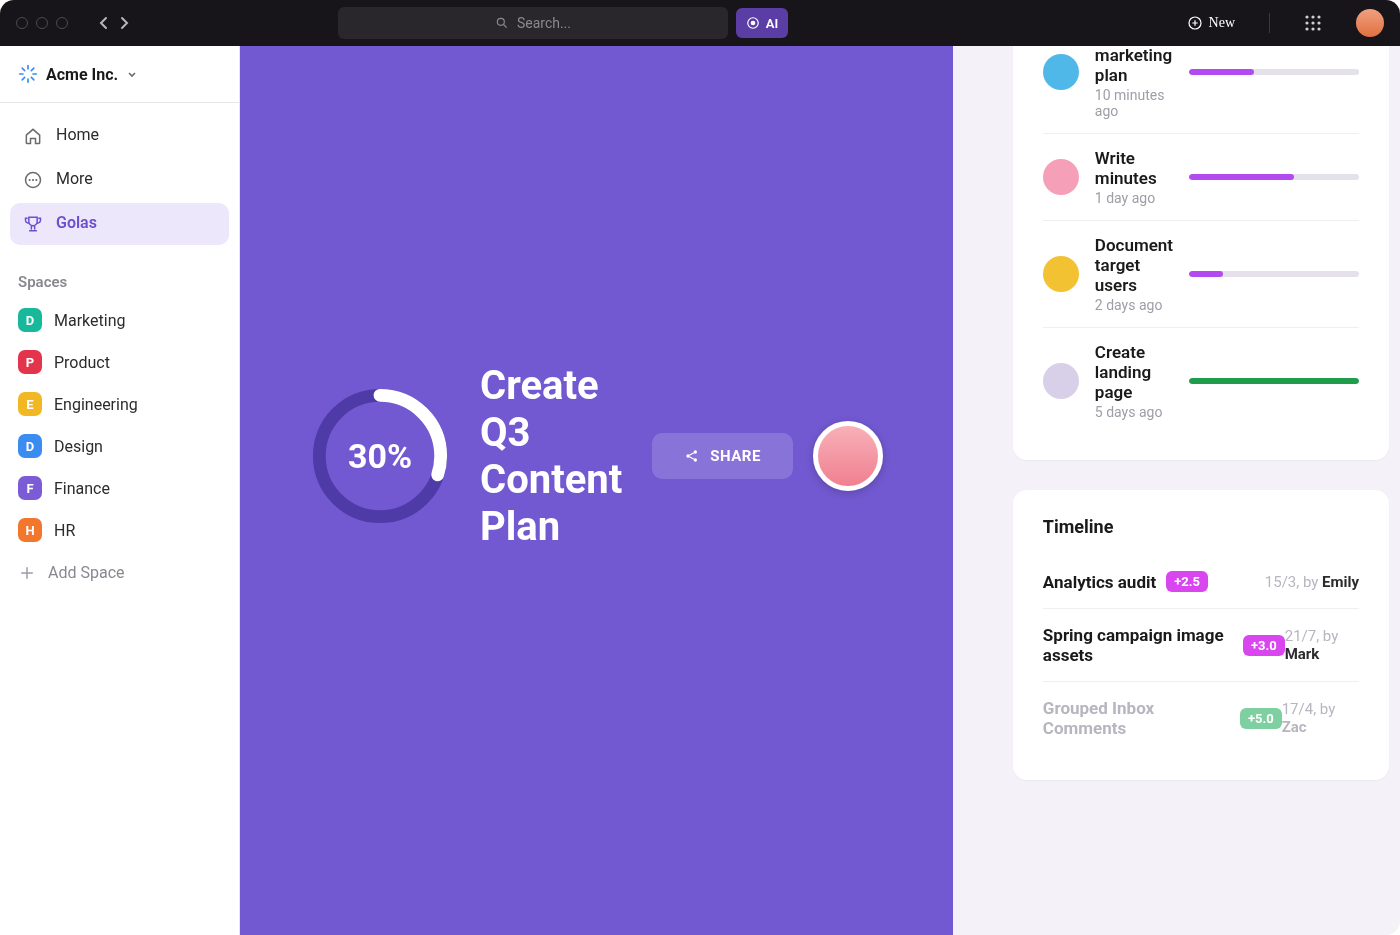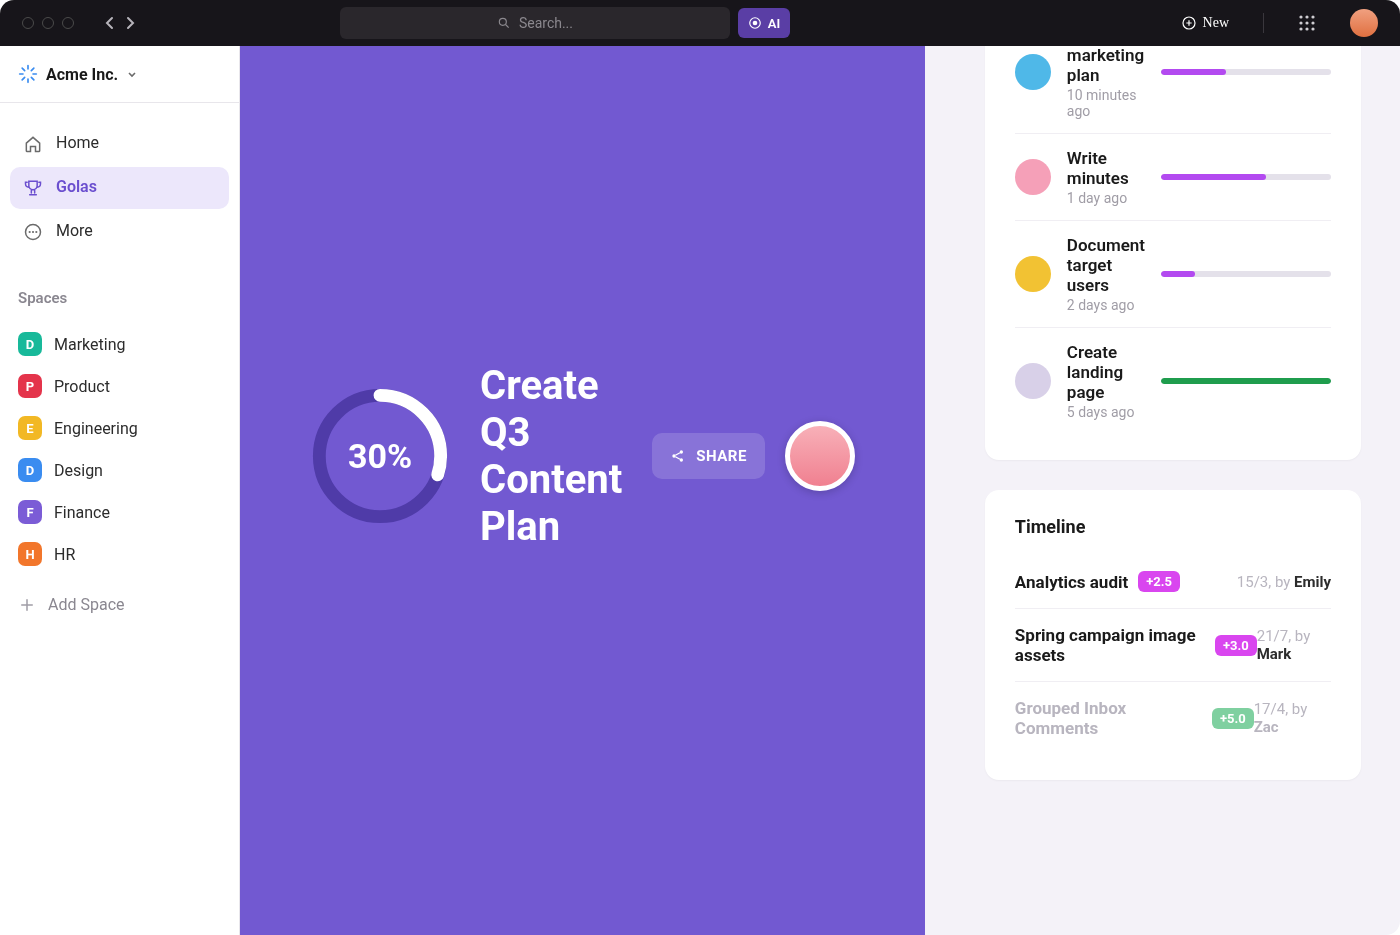--- a/index.html
+++ b/index.html
@@ -1,31 +1,31 @@
 <!DOCTYPE html>
 <html><head>
 <meta charset="utf-8">
 <style>
   * { box-sizing: border-box; margin: 0; padding: 0; }
   body { font-family: -apple-system, BlinkMacSystemFont, "Segoe UI", Roboto, sans-serif; background:#fff; width:1400px; height:935px; overflow:hidden; border-radius:14px; }
-  .titlebar { height:46px; background:#17151a; display:flex; align-items:center; padding:0 22px; gap:14px; color:#d8d6db; }
+  .titlebar { height:46px; background:#17151a; display:flex; align-items:center; padding:0 16px; gap:14px; color:#d8d6db; }
   .traffic { display:flex; gap:8px; }
   .traffic span { width:12px; height:12px; border-radius:50%; border:1px solid #4a4a4a; }
   .navarrows { display:flex; gap:4px; margin-left:14px; }
   .iconbtn { color:#b7b4bb; display:flex; align-items:center; justify-content:center; cursor:pointer; }
   .search { flex:0 0 450px; margin-left:auto; margin-right:auto; display:flex; align-items:center; gap:8px; }
   .searchbox { flex:1; height:32px; background:#2a272c; border-radius:6px; display:flex; align-items:center; padding:0 12px; color:#8b888e; font-size:14px; gap:8px; justify-content:center; }
   .ai-btn { height:30px; padding:0 10px; background:#5a3ea5; border-radius:6px; display:flex; align-items:center; gap:6px; color:#fff; font-size:13px; font-weight:600; }
   .right-tools { margin-left:auto; display:flex; align-items:center; gap:34px;font-family:Liberation Serif, serif; }
   .newbtn { display:flex; align-items:center; gap:6px; color:#fff; font-size:14px; font-weight:500; }
   .divider-v { width:1px; height:20px; background:#3a373d; }
   .avatar-sm { width:28px; height:28px; border-radius:50%; background:linear-gradient(#f0a080,#e07040); }
 
   .app { display:flex; height:calc(935px - 46px); }
-  .sidebar { width:240px; background:#fff; border-right:1px solid #e8e6eb; display:flex; flex-direction:column;gap:8px; }
+  .sidebar { width:240px; background:#fff; border-right:1px solid #e8e6eb; display:flex; flex-direction:column; }
   .workspace { display:flex; align-items:center; gap:8px; padding:18px 18px; border-bottom:1px solid #e8e6eb; cursor:pointer; }
   .logo-burst { width:20px; height:20px; position:relative; }
   .logo-burst svg { width:20px; height:20px; }
   .ws-name { font-weight:700; font-size:16px; color:#1a1a1a; }
   .navlist { padding:12px 10px; display:flex; flex-direction:column; gap:2px; }
   .navitem { display:flex; align-items:flex-start; gap:12px; padding:10px 12px; border-radius:10px; font-size:16px; color:#2c2c2c; cursor:pointer; }
   .navitem.active { background:#ece7fb; color:#6b4fcf; font-weight:600; }
   .navitem .nicon { width:22px; height:22px; display:flex; align-items:center; justify-content:center; color:#6b6b6b; }
   .navitem.active .nicon { color:#6b4fcf; }
   .badge { margin-left:auto; background:#ec3d7a; color:#fff; font-size:12px; font-weight:700; border-radius:10px; padding:1px 7px; }
@@ -34,21 +34,21 @@
   .space-ico { width:24px; height:24px; border-radius:7px; display:flex; align-items:center; justify-content:center; color:#fff; font-size:13px; font-weight:700; }
   .addspace { display:flex; align-items:center; gap:12px; padding:12px 18px; font-size:16px; color:#8a8790; cursor:pointer; }
 
   .main { flex:1; background:#f4f2f8; display:flex; overflow:auto; }
   .hero { background:#7259d1; padding:60px 70px 130px; display:flex; align-items:center; gap:30px; color:#fff; position:relative; }
   .ring { width:140px; height:140px; position:relative; }
   .ring svg { width:140px; height:140px; transform:rotate(-90deg); }
   .ring .pct { position:absolute; inset:0; display:flex; align-items:center; justify-content:center; font-size:34px; font-weight:700; color:#fff; }
   .hero h1 { font-size:40px; font-weight:700; }
   .hero-right { margin-left:auto; display:flex; align-items:center; gap:20px; }
-  .sharebtn { background:rgba(255,255,255,0.16); color:#fff; border-radius:10px; padding:14px 18px; display:flex; align-items:center; gap:10px; font-weight:700; font-size:15px; letter-spacing:0.5px; cursor:pointer; }
+  .sharebtn { background:rgba(255,255,255,0.16); color:#fff; border-radius:10px; padding:14px 32px; display:flex; align-items:center; gap:10px; font-weight:700; font-size:15px; letter-spacing:0.5px; cursor:pointer; }
   .hero-avatar { width:70px; height:70px; border-radius:50%; background:#fff; border:5px solid #fff; box-shadow:0 2px 8px rgba(0,0,0,0.2); background:linear-gradient(#f8b0b8,#f08090); }
 
   .cards { padding:0 60px 40px; margin-top:-100px; display:flex; flex-direction:column; gap:30px; }
   .card { background:#fff; border-radius:14px; padding:26px 30px; box-shadow:0 1px 2px rgba(0,0,0,0.04); }
   .card h2 { font-size:18px; font-weight:700; color:#1a1a1a; margin-bottom:18px; }
   .target { display:flex; align-items:center; gap:16px; padding:14px 0; border-bottom:1px solid #f0eef3; }
   .target:last-child { border-bottom:none; }
   .t-avatar { width:36px; height:36px; border-radius:50%; flex-shrink:0; }
   .t-body { flex:1; min-width:0; }
   .t-title { font-size:17px; font-weight:600; color:#1a1a1a; }
@@ -159,39 +159,39 @@
 
     <div class="navlist">
       <div class="navitem">
         <span class="nicon">
             <svg width="20" height="20" viewBox="0 0 24 24">
               <path d="M4 11l8-7 8 7v9a1 1 0 0 1-1 1h-4v-6h-6v6H5a1 1 0 0 1-1-1z" stroke="currentColor" stroke-width="1.8" fill="none"></path>
             </svg>
           </span>
         <span>Home</span>
       </div>
-      <div class="navitem active">
-        <span class="nicon">
-            <svg width="20" height="20" viewBox="0 0 24 24">
-              <path d="M7 4h10v5a5 5 0 0 1-10 0zM5 5H3v2a4 4 0 0 0 4 4M19 5h2v2a4 4 0 0 1-4 4M10 15v3M14 15v3M8 20h8" stroke="currentColor" stroke-width="1.8" fill="none" stroke-linecap="round"></path>
-            </svg>
-          </span>
-        <span>Golas</span>
-      </div>
       <div class="navitem">
         <span class="nicon">
             <svg width="20" height="20" viewBox="0 0 24 24">
               <circle cx="12" cy="12" r="9" stroke="currentColor" stroke-width="1.8" fill="none"></circle>
               <circle cx="8" cy="12" r="1.3" fill="currentColor"></circle>
               <circle cx="12" cy="12" r="1.3" fill="currentColor"></circle>
               <circle cx="16" cy="12" r="1.3" fill="currentColor"></circle>
             </svg>
           </span>
         <span>More</span>
       </div>
+      <div class="navitem active">
+        <span class="nicon">
+            <svg width="20" height="20" viewBox="0 0 24 24">
+              <path d="M7 4h10v5a5 5 0 0 1-10 0zM5 5H3v2a4 4 0 0 0 4 4M19 5h2v2a4 4 0 0 1-4 4M10 15v3M14 15v3M8 20h8" stroke="currentColor" stroke-width="1.8" fill="none" stroke-linecap="round"></path>
+            </svg>
+          </span>
+        <span>Golas</span>
+      </div>
     </div>
 
     <div class="spaces-hdr">Spaces</div>
     <div id="spaces-list">
         <div class="spaceitem">
           <span class="space-ico" style="background:#18b99a">D</span>
           <span>Marketing</span>
         </div>
         <div class="spaceitem">
           <span class="space-ico" style="background:#e4344b">P</span>

